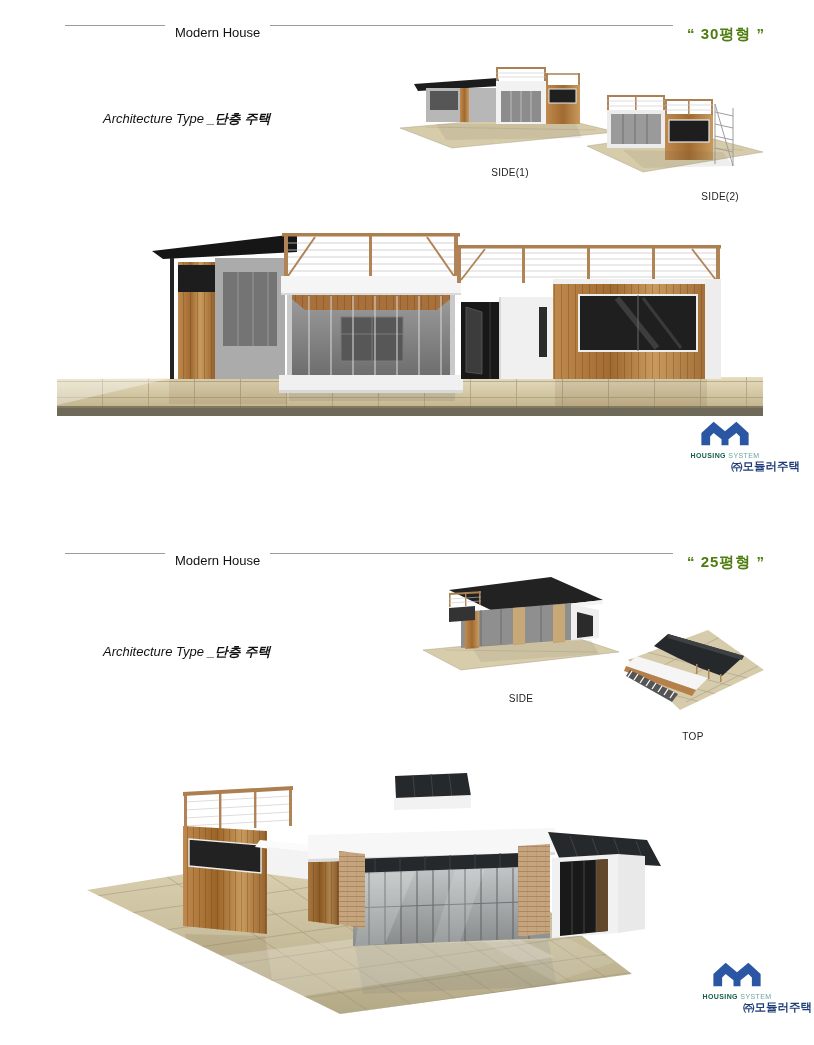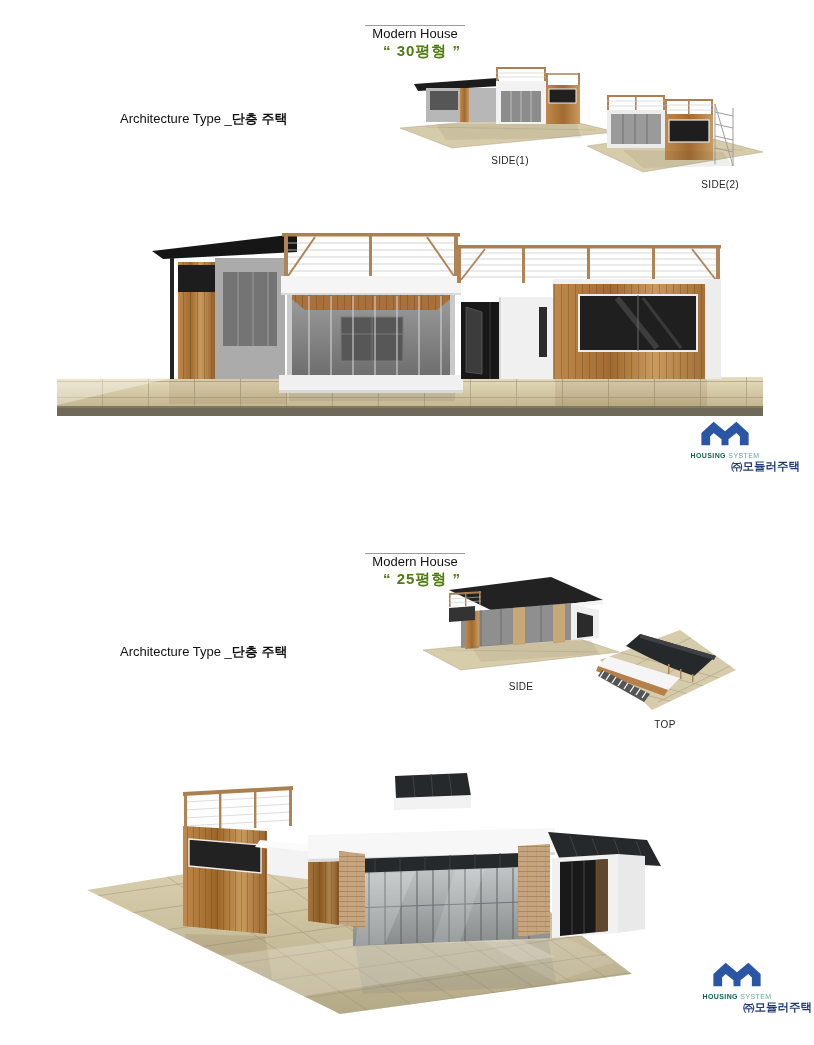--- a/index.html
+++ b/index.html
@@ -1,28 +1,28 @@
 <!DOCTYPE html>
 <html><head>
 <meta charset="utf-8">
 <style>
   html,body{margin:0;padding:0;background:#ffffff;}
   .page{position:relative;width:814px;height:1045px;background:#fff;
         font-family:"Liberation Sans",sans-serif;color:#111;overflow:hidden;}
-  .hdr{position:absolute;left:65px;width:700px;display:flex;align-items:center;flex-direction:column;}
+  .hdr{position:absolute;left:65px;width:700px;display:flex;align-items:flex-start;}
   .rule{height:1px;background:#9b9b9b;}
   .rule-short{width:100px;flex:0 0 auto;}
   .rule-long{flex:1 1 auto;}
   .hdr-title{font-size:13px;color:#111;margin:0 10px;white-space:nowrap;}
   .size-quote{font-size:15px;font-weight:bold;color:#4d7c0f;margin-left:14px;
               white-space:nowrap;letter-spacing:1px;}
-  .subtitle{position:absolute;left:120px;font-size:13px;color:#111;white-space:nowrap;}
+  .subtitle{position:absolute;left:103px;font-size:13px;color:#111;white-space:nowrap;font-style:italic;}
   .subtitle .em{font-weight:bold;}
   .fig{position:absolute;display:flex;flex-direction:column;align-items:center;}
-  .cap{font-size:10px;color:#222;margin-top:5px;letter-spacing:.3px;}
+  .cap{font-size:10px;color:#222;margin-top:17px;letter-spacing:.3px;}
   .cap-right{align-self:flex-end;margin-right:28px;}
   .main-fig{position:absolute;}
   .logo{position:absolute;width:78px;text-align:center;line-height:1.1;}
   .logo .l1{font-size:7px;letter-spacing:.4px;white-space:nowrap;margin-top:1px;}
   .logo .l1 .hb{font-weight:bold;color:#136049;}
   .logo .l1 .hs{color:#6aa79f;}
   .logo .l2{font-size:11.5px;font-weight:bold;color:#1e3c78;white-space:nowrap;margin-top:1px;margin-left:45px;}
 </style>
 </head>
 <body>
@@ -301,21 +301,21 @@
           <rect x="58" y="19" width="1.6" height="14"></rect>
         </g>
       <line x1="28" y1="27" x2="60" y2="25" stroke="#c7c7c7" stroke-width=".6"></line>
       <line x1="28" y1="31" x2="60" y2="29" stroke="#c7c7c7" stroke-width=".6"></line>
       <polygon points="28,36 54,34 54,48 28,50" fill="#333333"></polygon>
       <polygon points="50,74 170,68 178,82 60,90" fill="#5c564a" opacity=".10"></polygon>
     </svg>
     <div class="cap">SIDE</div>
   </div>
 
-  <div class="fig" style="left:588px;top:614px;width:154px;">
+  <div class="fig" style="left:616px;top:614px;width:154px;">
     <svg width="154" height="100" viewBox="0 0 154 100">
       <defs>
         <clipPath id="s4clip">
             <polygon points="12,46 92,16 148,56 64,96"></polygon>
           </clipPath>
       </defs>
       <polygon points="12,46 92,16 148,56 64,96" fill="#d6cbaa"></polygon>
       <g clip-path="url(#s4clip)" stroke="#a1957a" stroke-width=".6" opacity=".8">
         <line x1="0" y1="30" x2="154" y2="70"></line>
           <line x1="0" y1="42" x2="154" y2="82"></line>

